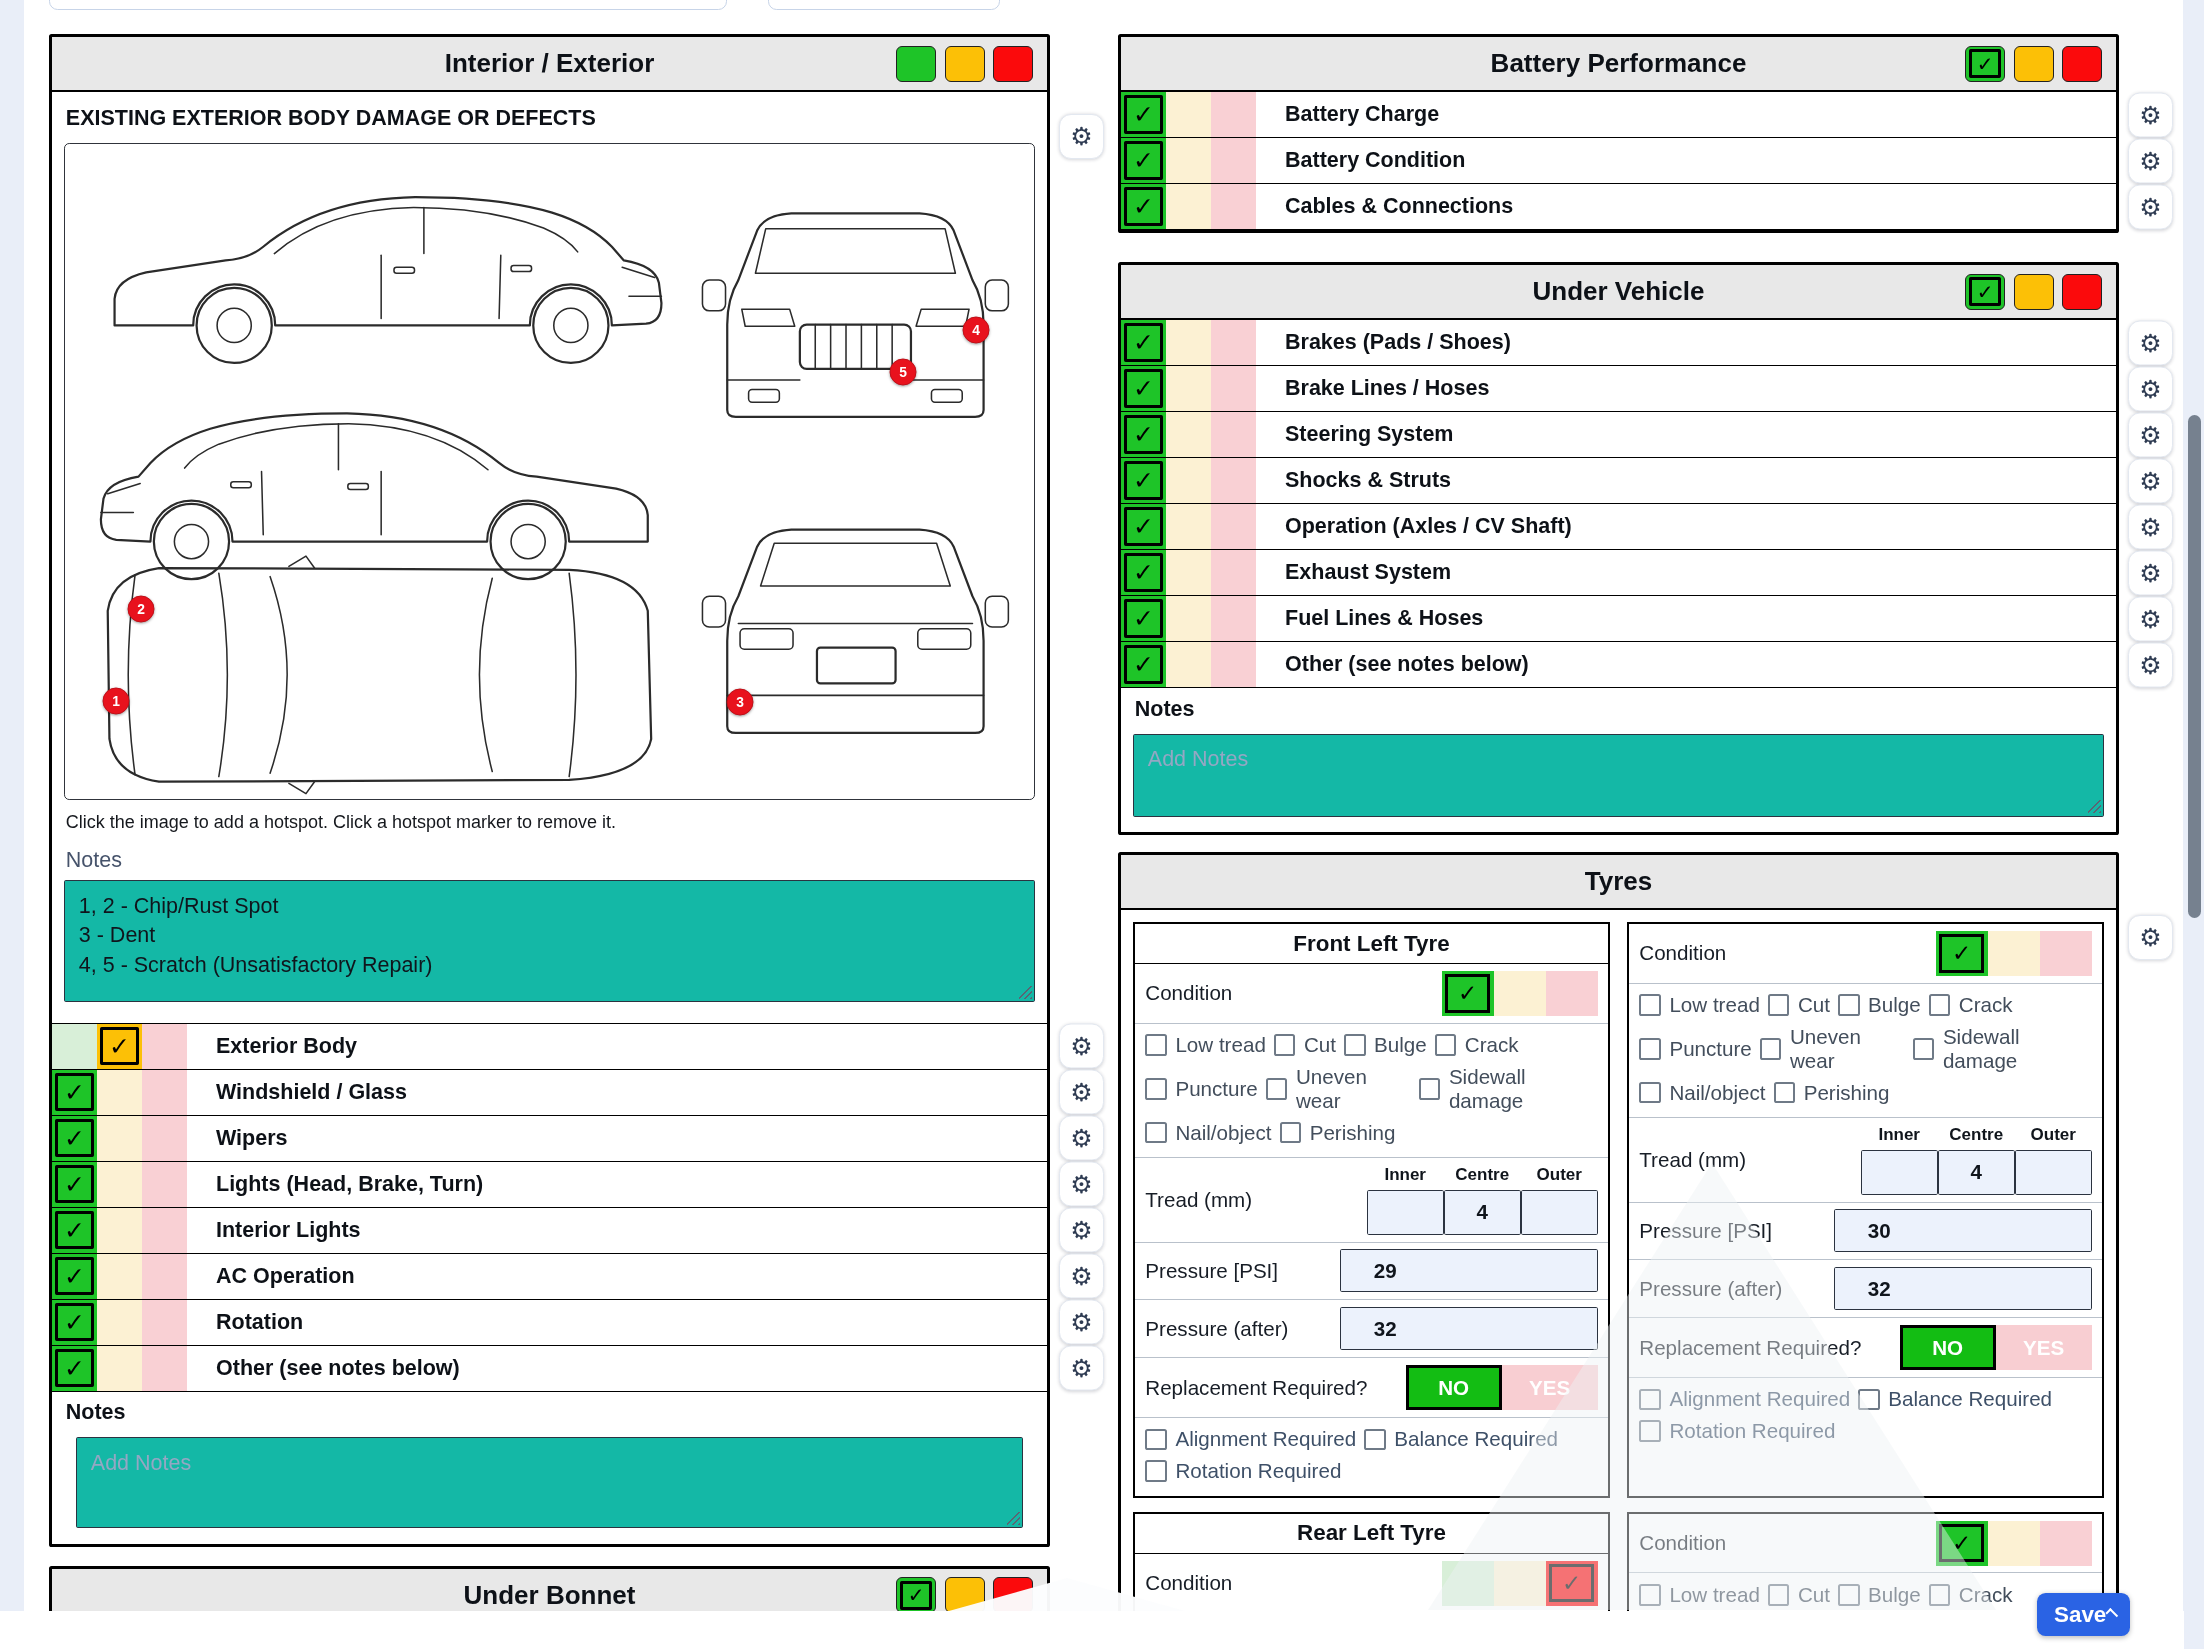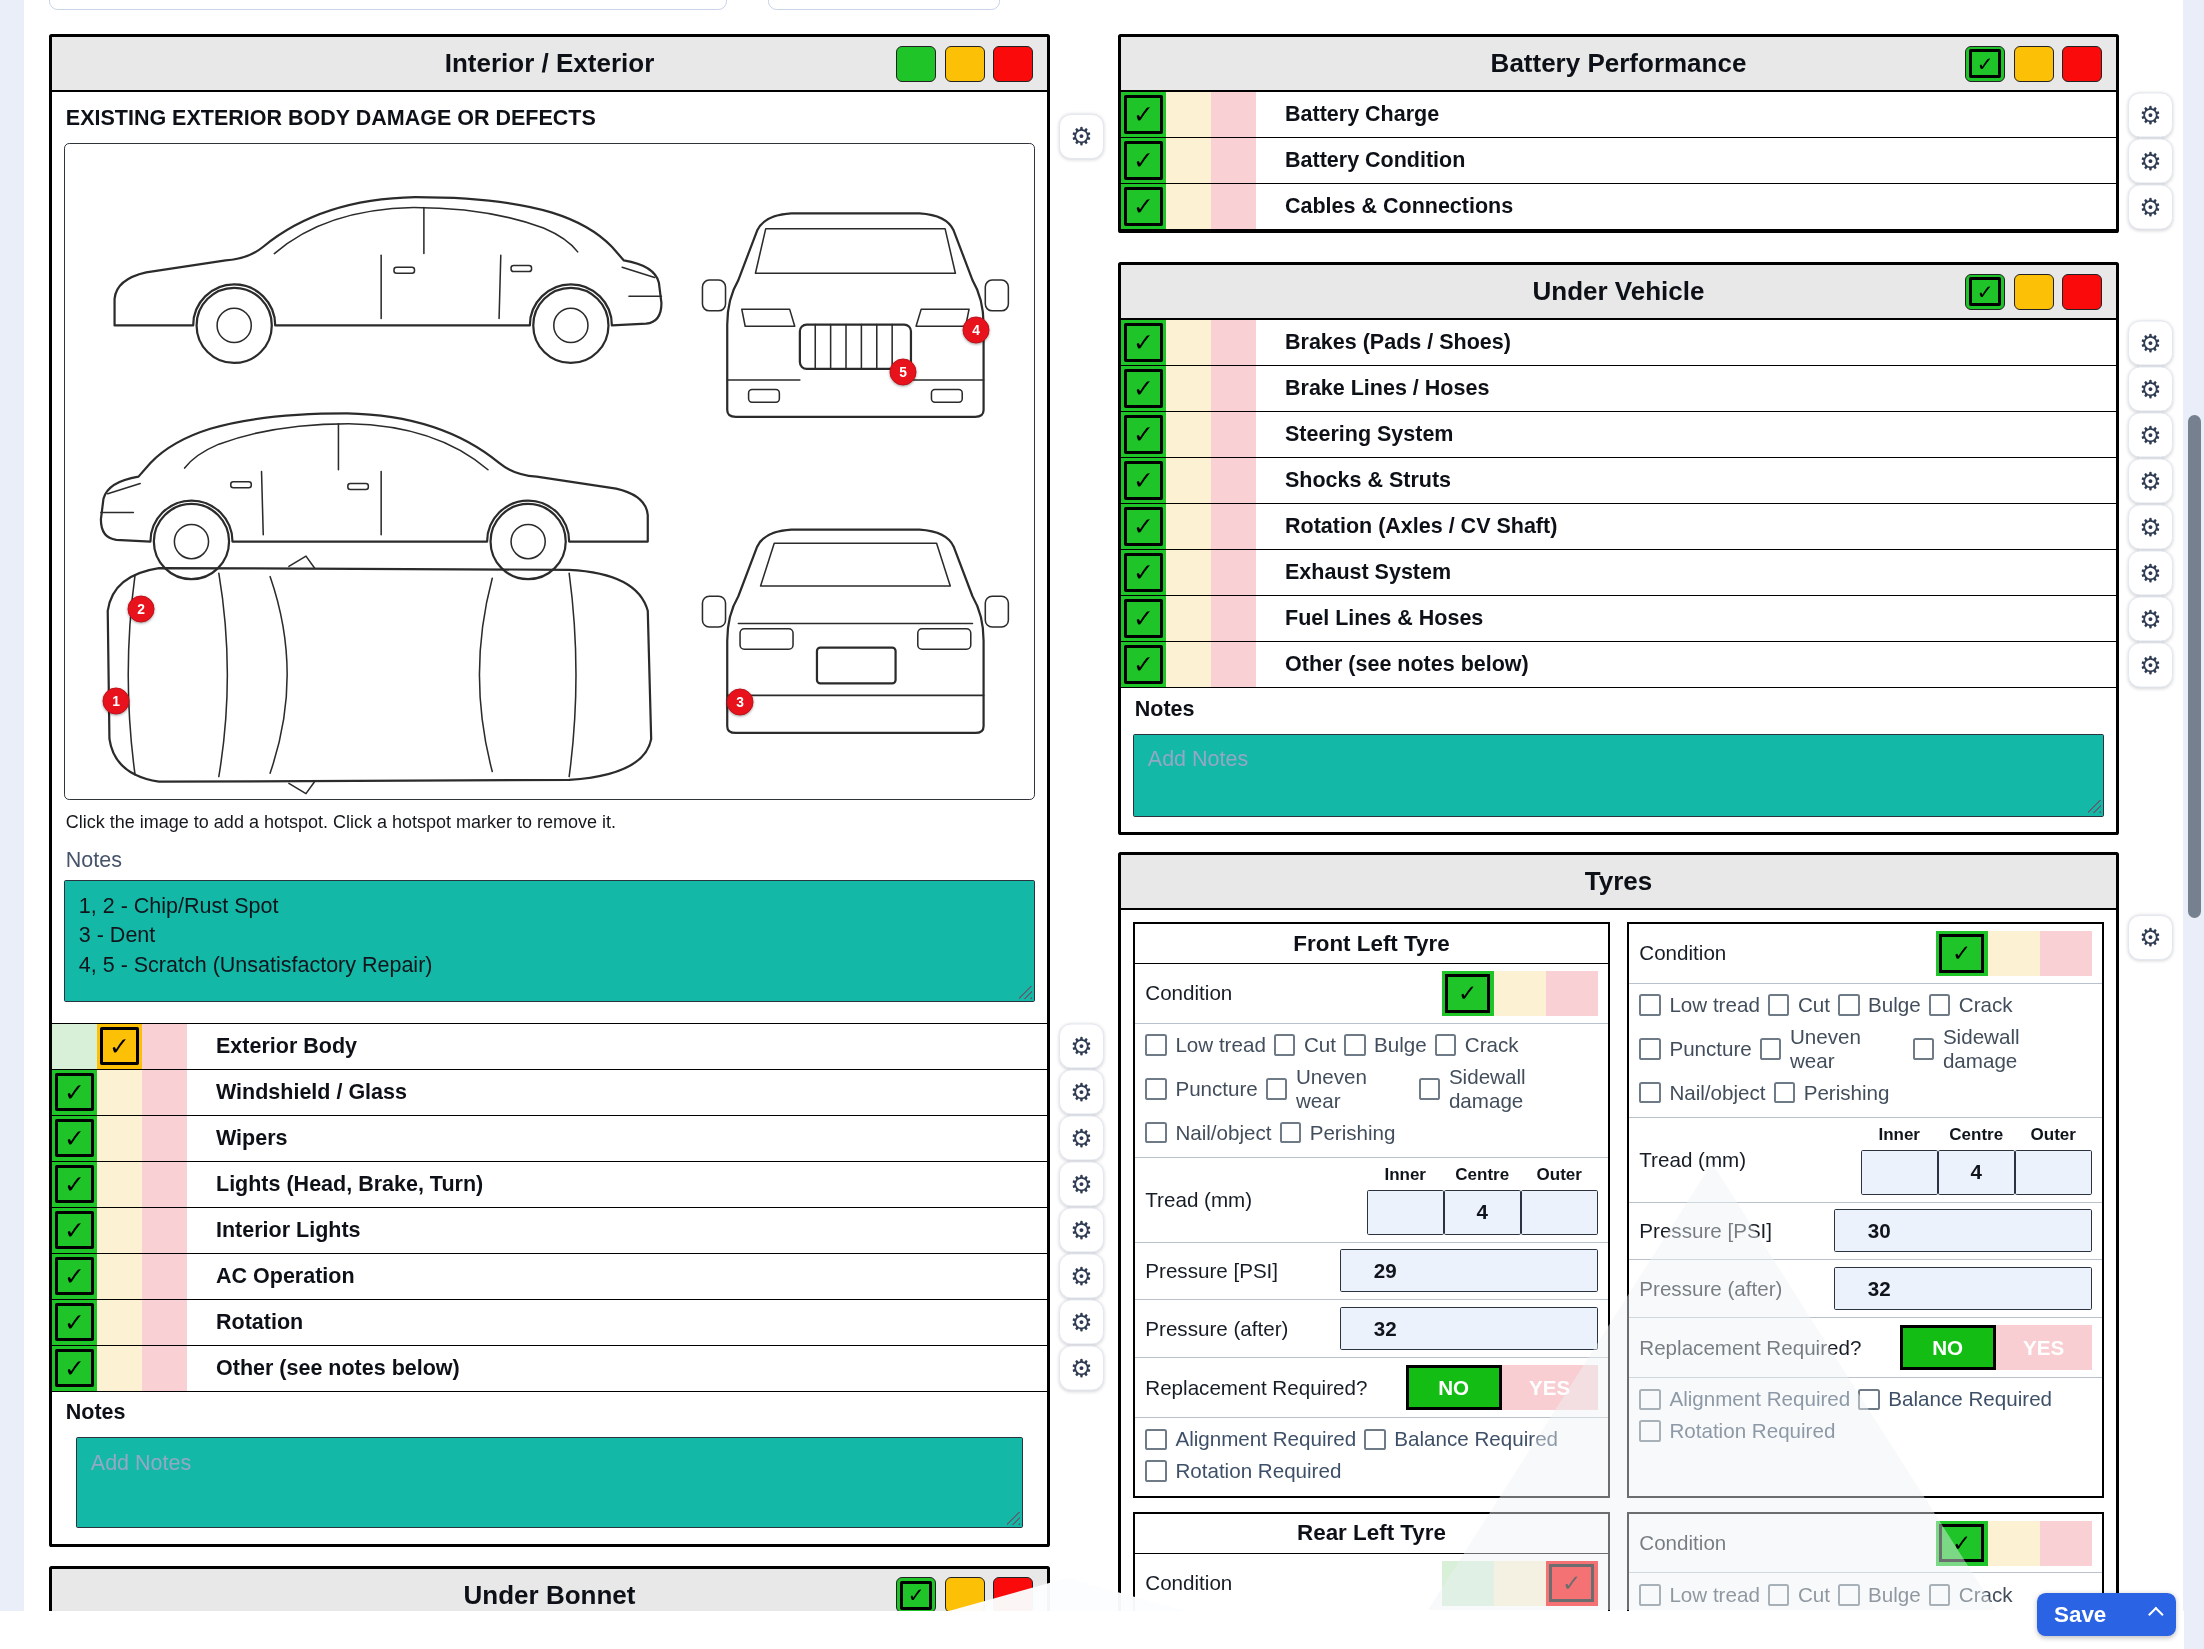--- a/index.html
+++ b/index.html
@@ -95,21 +95,21 @@
   .ny div{width:96px;height:45px;display:flex;align-items:center;justify-content:center;font-size:20.6px;font-weight:800;color:#fff;cursor:pointer;}
   .ny .no{background:#d8efd8;}
   .ny .no.sel{background:#13bd13;border:3.4px solid #000;}
   .ny .yes{background:#f8ced2;}
 
   .band{position:absolute;left:0;width:2184px;top:1611px;height:39px;background:#fff;z-index:40;}
   .band-tri{position:absolute;top:1578px;left:809px;width:0;height:0;z-index:40;pointer-events:none;
             border-left:258px solid transparent;border-right:258px solid transparent;border-bottom:72px solid rgba(252,253,254,.97);}
   .faint-tri{position:absolute;top:1163px;left:1428px;width:0;height:0;z-index:30;pointer-events:none;
             border-left:284px solid transparent;border-right:284px solid transparent;border-bottom:447px solid rgba(238,242,245,.45);}
-  .save-btn{position:absolute;left:2037px;top:1593px;width:139px;height:43px;background:#2a63e4;border:none;border-radius:8.6px;
+  .save-btn{position:absolute;left:2037px;top:1593px;width:93px;height:43px;background:#2a63e4;border:none;border-radius:8.6px;
             color:#fff;display:flex;align-items:center;justify-content:space-between;padding:0 17px;z-index:60;cursor:pointer;
             box-shadow:0 1.7px 5.2px rgba(0,0,0,.25);font-family:inherit;}
   .save-txt{font-size:22.4px;font-weight:700;color:#fff;}
   .chev{width:11.2px;height:11.2px;border-top:2.6px solid #fff;border-right:2.6px solid #fff;transform:rotate(-45deg) translate(1.7px,1.7px);}
   svg .ln{fill:none;stroke:#2b2b2b;stroke-width:2.6;stroke-linejoin:round;stroke-linecap:round;}
   svg .ln2{fill:none;stroke:#2b2b2b;stroke-width:1.8;stroke-linejoin:round;stroke-linecap:round;}
 </style>
 </head>
 <body>
 
@@ -432,21 +432,21 @@
             <button class="gear">
               <span class="g">⚙</span>
             </button>
           </div>
           <div class="check-row">
             <div class="st-cell green sel">
               <div class="selbox">✓</div>
             </div>
             <div class="st-cell amber"></div>
             <div class="st-cell red"></div>
-            <span class="check-label">Rotation (Axles / CV Shaft)</span>
+            <span class="check-label">Operation (Axles / CV Shaft)</span>
             <button class="gear">
               <span class="g">⚙</span>
             </button>
           </div>
           <div class="check-row">
             <div class="st-cell green sel">
               <div class="selbox">✓</div>
             </div>
             <div class="st-cell amber"></div>
             <div class="st-cell red"></div>

